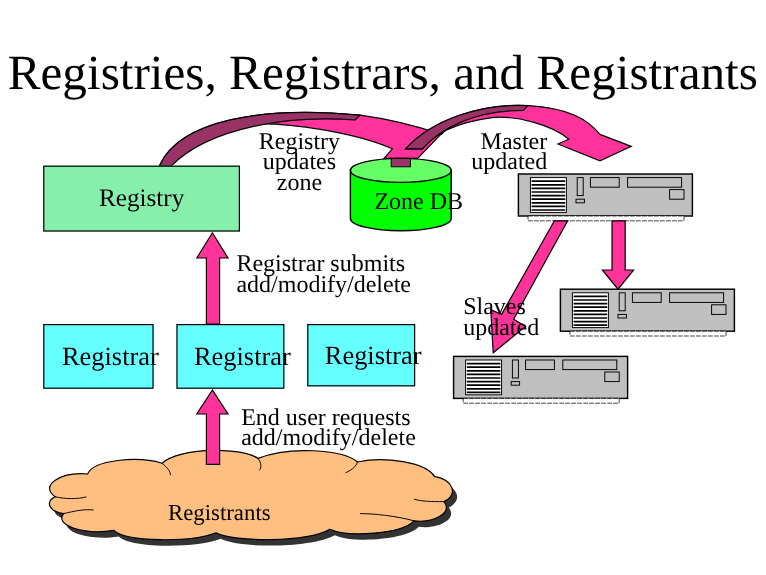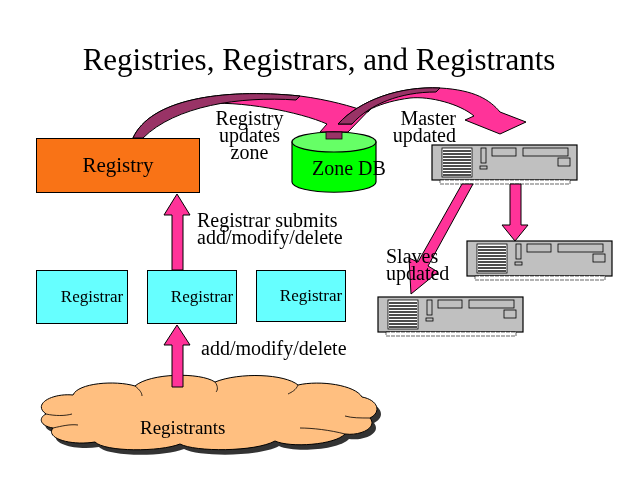--- a/index.html
+++ b/index.html
@@ -1,22 +1,22 @@
 <!DOCTYPE html>
 <html><head>
   <meta charset="utf-8">
   <style>
     html, body { margin: 0; padding: 0; background: #ffffff; }
     body { width: 638px; height: 479px; position: relative; overflow: hidden; font-family: "Liberation Serif", "DejaVu Serif", serif; color: #000; }
     #stage { position: absolute; left: 0; top: 0; width: 638px; height: 479px; }
-    .title { position: absolute; left: 0; top: 42px; width: 638px; text-align: center; font-size: 31px; line-height: 36px; }
+    .title { position: absolute; left: 0; top: 42px; width: 638px; text-align: center; font-size: 41px; line-height: 36px; }
     .label { position: absolute; font-size: 20px; line-height: 17px; }
     .box { position: absolute; border: 1.5px solid #000; display: flex; align-items: center; justify-content: center; font-size: 21px; box-sizing: border-box; }
-    .registry { left: 36px; top: 138px; width: 164px; height: 55px; background: #f97316; }
-    .registrar { background: #66ffff; font-size: 17px; padding-left: 20px; }
+    .registry { left: 36px; top: 138px; width: 164px; height: 55px; background: #86efac; }
+    .registrar { background: #66ffff; font-size: 22px; padding-left: 20px; }
     .r1 { left: 36px; top: 270px; width: 92px; height: 54px; }
     .r2 { left: 147px; top: 270px; width: 90px; height: 54px; }
     .r3 { left: 256px; top: 270px; width: 90px; height: 52px; }
   </style>
 </head>
 <body>
 
 <div id="stage">
 
   <div class="title">Registries, Registrars, and Registrants</div>
@@ -159,16 +159,17 @@
     <div>Slaves</div>
     <div>updated</div>
   </div>
 
   <div class="label" style="left:197px;top:212px;">
     <div>Registrar submits</div>
     <div>add/modify/delete</div>
   </div>
 
   <div class="label" style="left:201px;top:340px;">
+    <div>End user requests</div>
     <div>add/modify/delete</div>
   </div>
 
 </div>
 
 </body></html>

